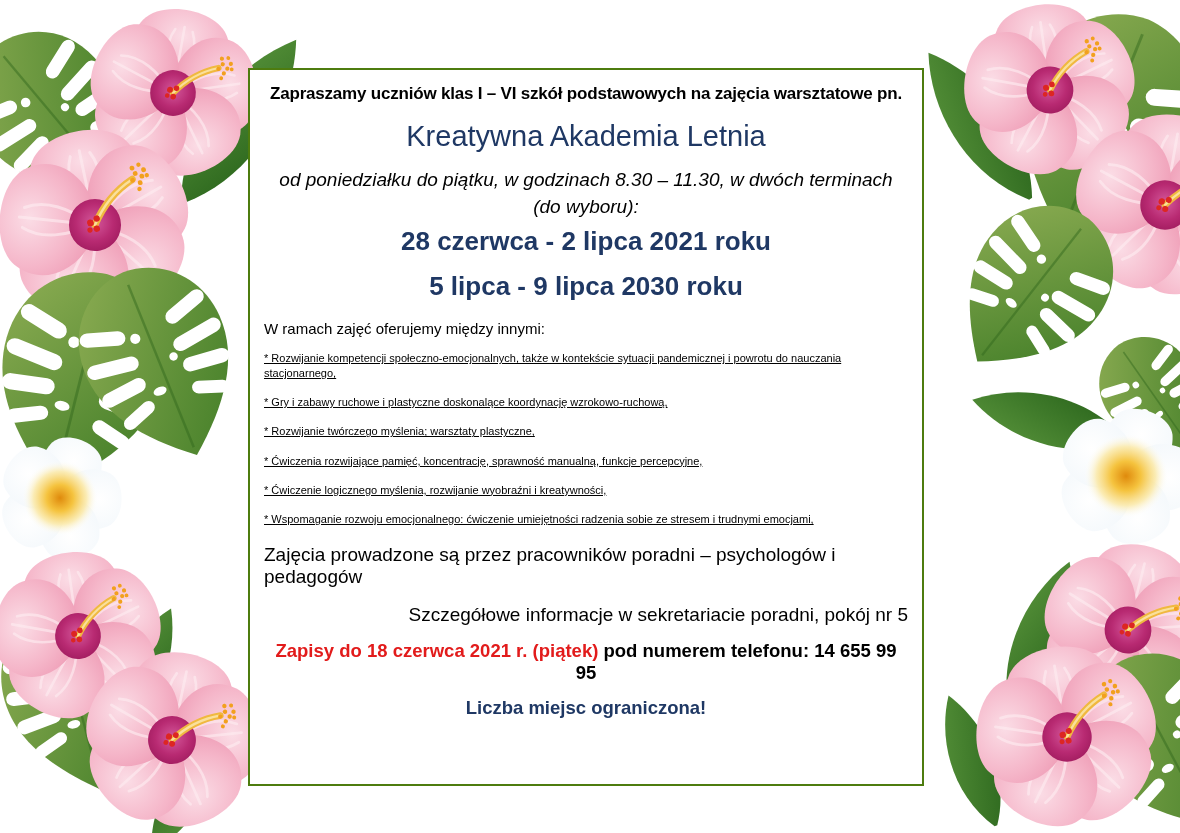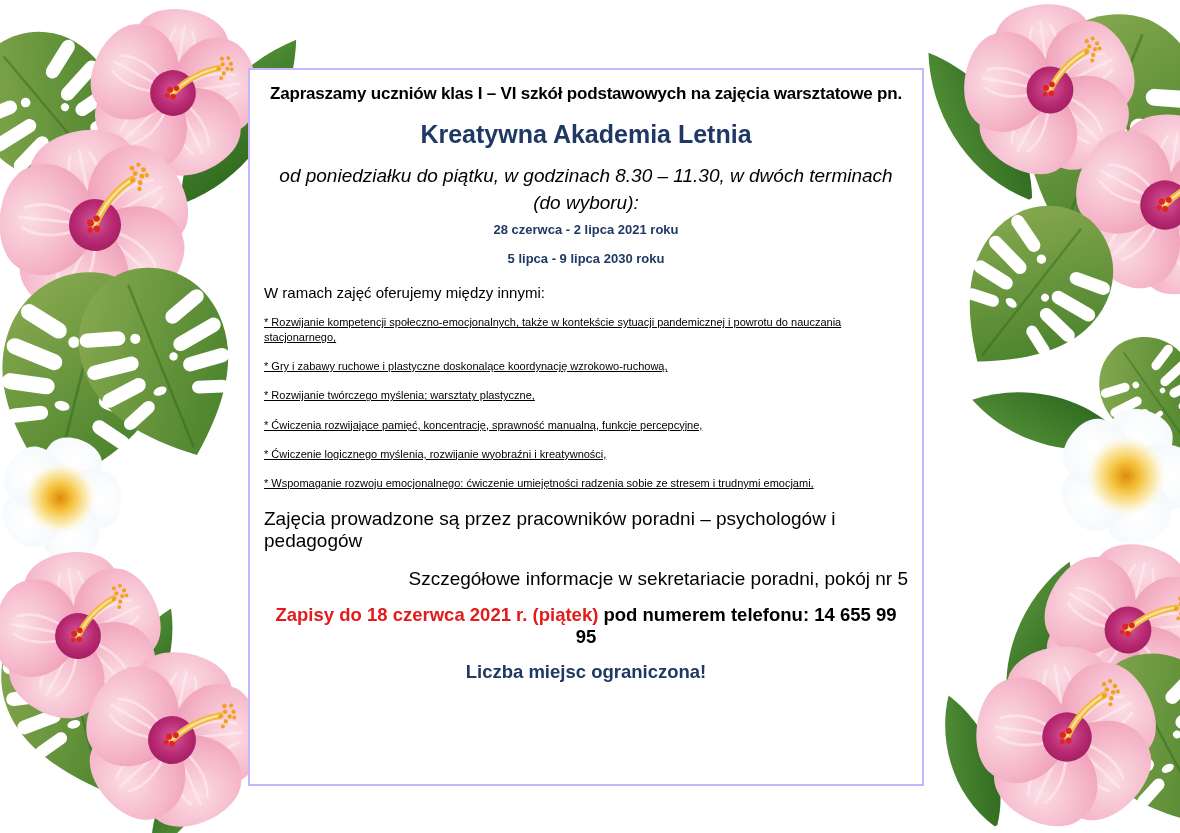--- a/index.html
+++ b/index.html
@@ -3,28 +3,28 @@
 <meta charset="utf-8">
 <style>
   html,body{margin:0;padding:0;background:#fff;}
   .page{
     position:relative;width:1180px;height:833px;background:#ffffff;
     overflow:hidden;font-family:"Liberation Sans",sans-serif;color:#000;
   }
   .decor{position:absolute;left:0;top:0;z-index:1;}
   .content-box{
     position:absolute;left:248px;top:68px;width:676px;height:718px;
-    background:#ffffff;border:2px solid #c4b5fd;box-sizing:border-box;
+    background:#ffffff;border:2px solid #4d7c0f;box-sizing:border-box;
     z-index:2;padding:4px 14px 0 14px;
   }
   .content-box p{margin:0;}
   .t-header{font-weight:bold;font-size:17px;text-align:center;margin-top:10px !important;color:#000;letter-spacing:-0.2px;}
-  .t-title{font-weight:bold;font-size:25px;text-align:center;margin-top:16px !important;color:#1f3864;}
+  .t-title{font-weight:normal;font-size:29px;text-align:center;margin-top:16px !important;color:#1f3864;}
   .t-sched{font-size:19px;text-align:center;margin-top:14px !important;line-height:1.42;font-style:italic;}
-  .t-term{font-weight:bold;font-size:13px;color:#1f3864;text-align:center;}
+  .t-term{font-weight:bold;font-size:26px;color:#1f3864;text-align:center;}
   .t-term1{margin-top:5px !important;}
   .t-term2{margin-top:14px !important;}
   .t-intro{font-size:15px;text-align:left;margin-top:18px !important;}
   .t-bullet{font-size:11px;text-align:left;margin-top:14px !important;line-height:1.38;text-decoration:underline;}
   .t-staff{font-size:19px;text-align:left;margin-top:17px !important;}
   .t-info{font-size:19px;text-align:right;margin-top:16px !important;}
   .t-signup{font-size:18.5px;font-weight:bold;text-align:center;margin-top:14px !important;}
   .t-signup .red{color:#e21b1b;}
   .t-limited{font-size:18.5px;font-weight:bold;color:#1f3864;text-align:center;margin-top:13px !important;}
 </style>

